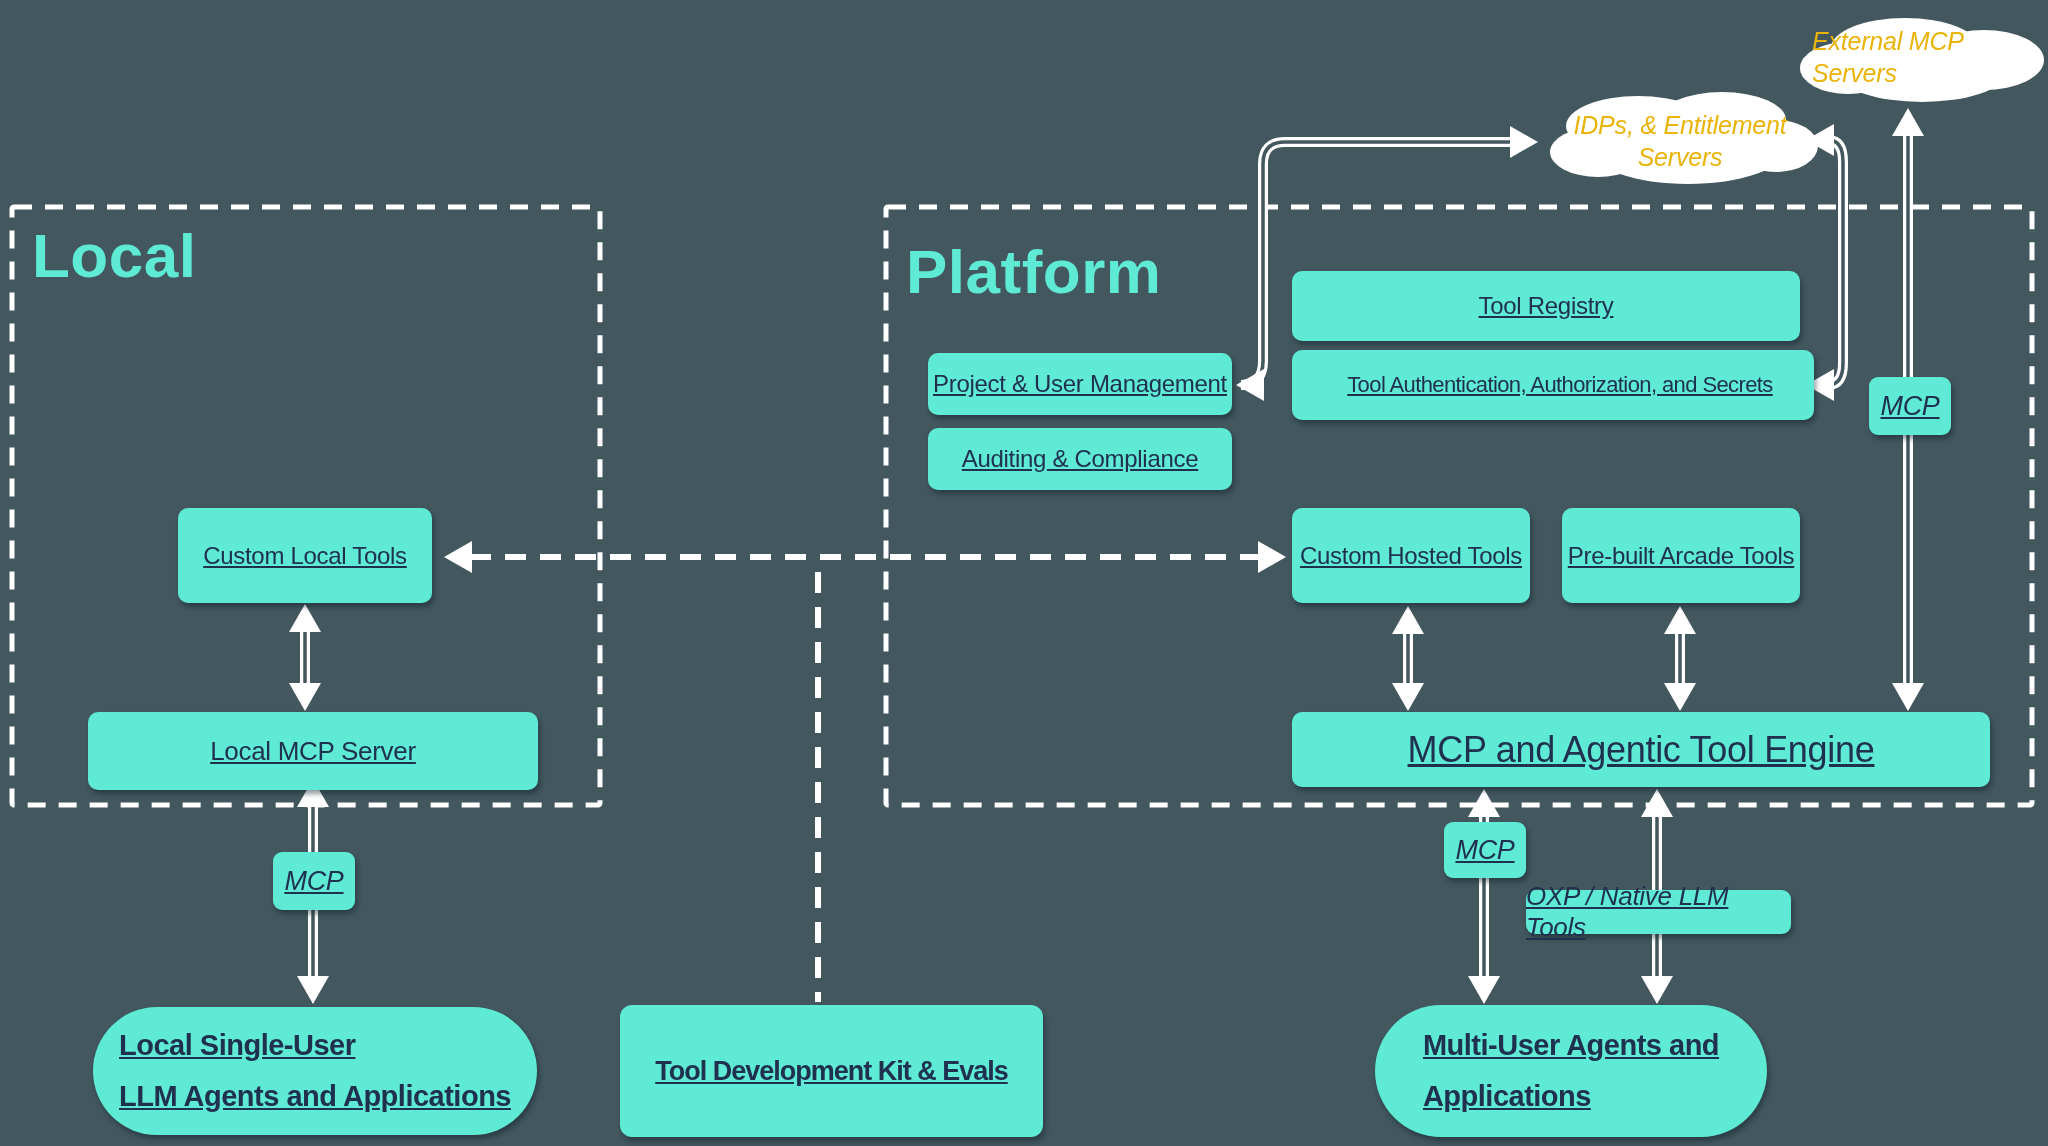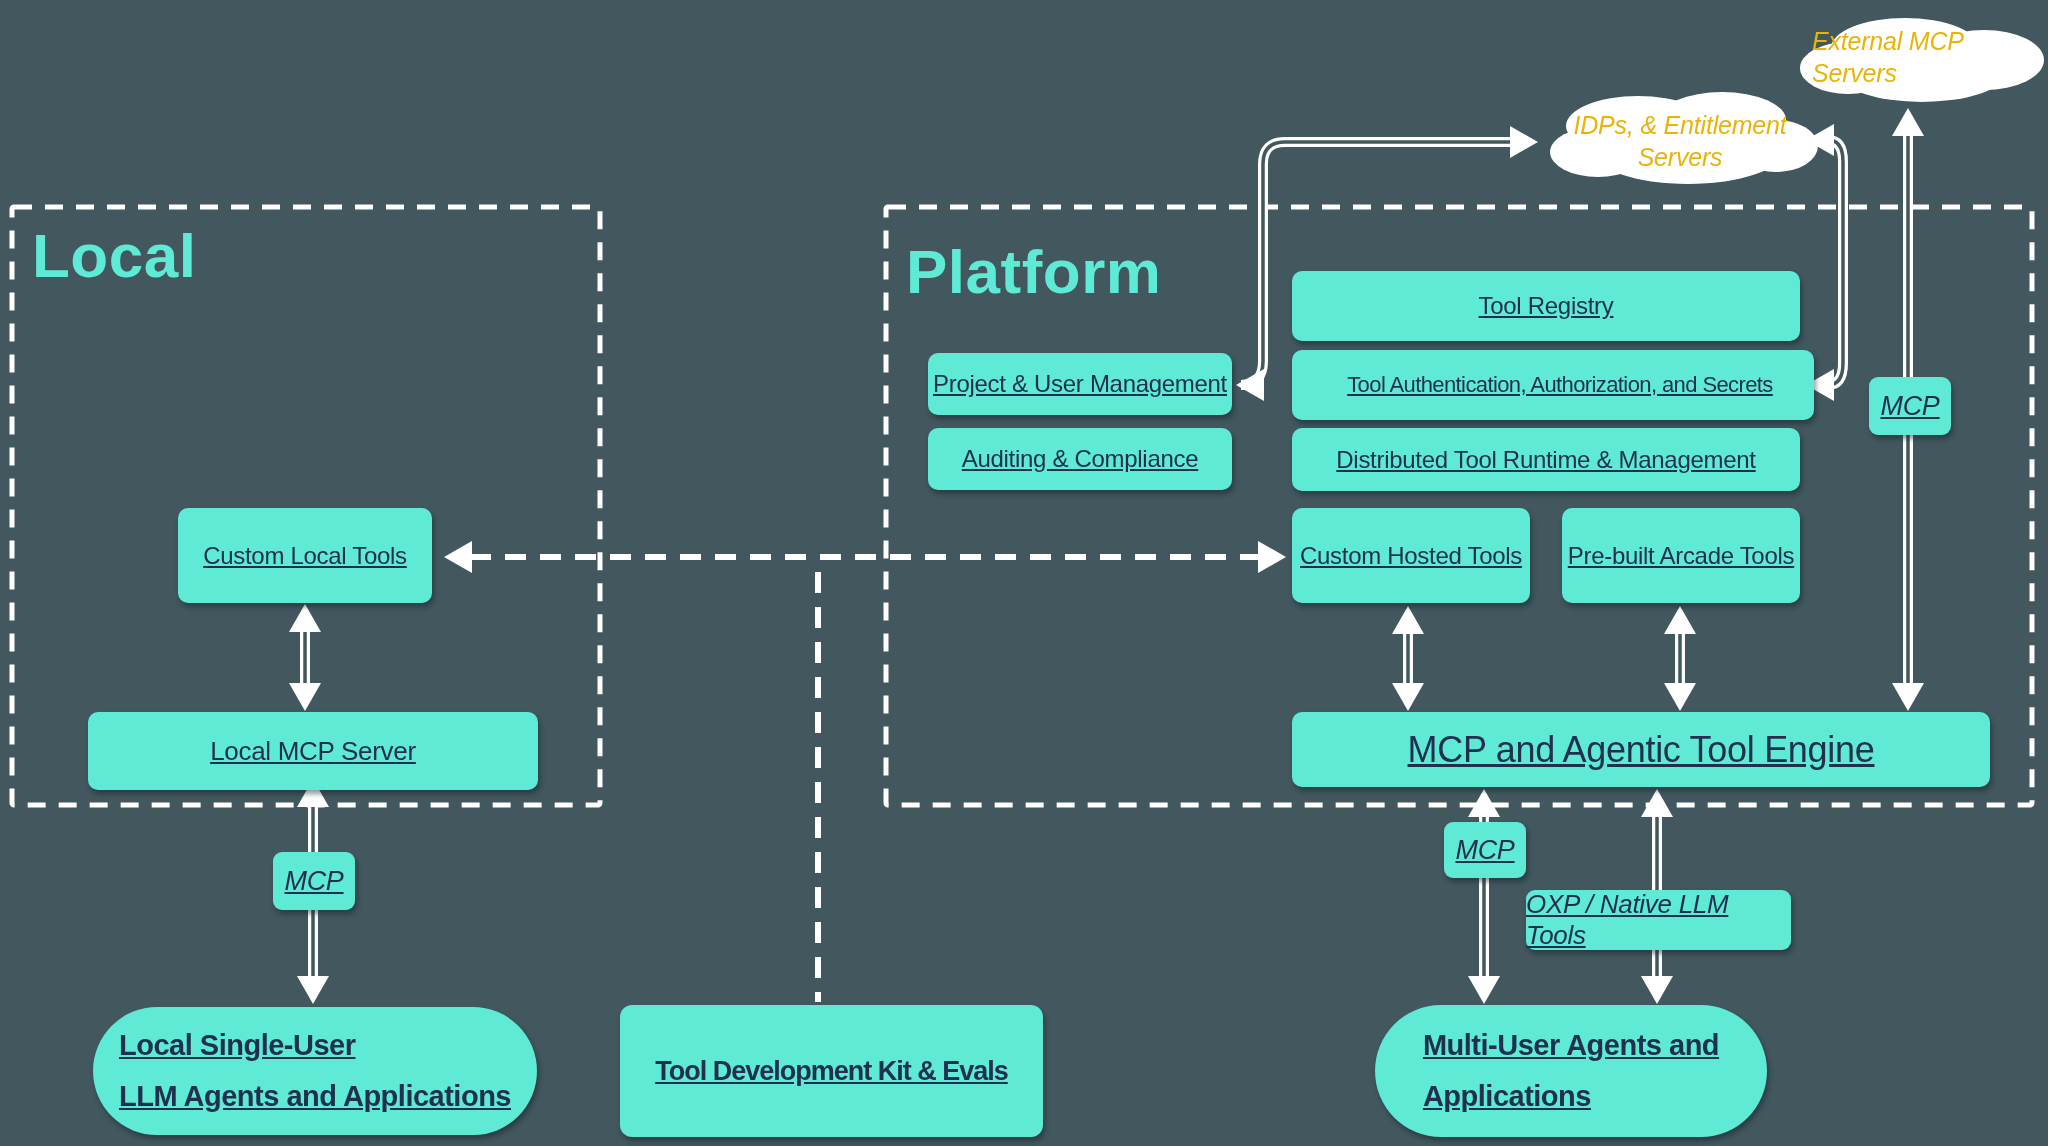--- a/index.html
+++ b/index.html
@@ -158,33 +158,32 @@
   <div class="node tdk-label" style="left:620px;top:1005px;width:423px;height:132px;border-radius:12px;">Tool Development Kit &amp; Evals</div>
 
   <div class="node" style="left:928px;top:353px;width:304px;height:62px;">Project &amp; User Management</div>
 
   <div class="node" style="left:928px;top:428px;width:304px;height:62px;">Auditing &amp; Compliance</div>
 
   <div class="node" style="left:1292px;top:271px;width:508px;height:70px;">Tool Registry</div>
 
   <div class="node small-label" style="left:1292px;top:350px;width:508px;height:70px;">Tool Authentication, Authorization, and Secrets</div>
 
-  <div class="node" style="left:1292px;top:428px;width:508px;height:63px;">Distributed Tool Runtime &amp; Management</div>
 
   <div class="node" style="left:1292px;top:508px;width:238px;height:95px;">Custom Hosted Tools</div>
 
   <div class="node" style="left:1562px;top:508px;width:238px;height:95px;">Pre-built Arcade Tools</div>
 
   <div class="node" style="left:1292px;top:712px;width:698px;height:75px;font-size:36px;">MCP and Agentic Tool Engine</div>
 
   <div class="node edge-label" style="left:1869px;top:377px;width:82px;height:58px;">MCP</div>
 
   <div class="node edge-label" style="left:1444px;top:822px;width:82px;height:56px;">MCP</div>
 
-  <div class="node edge-label" style="left:1526px;top:890px;width:265px;height:60px;font-size:26px;">OXP / Native LLM Tools</div>
+  <div class="node edge-label" style="left:1526px;top:890px;width:265px;height:44px;font-size:26px;">OXP / Native LLM Tools</div>
 
   <div class="node pill" style="left:1375px;top:1005px;width:392px;height:132px;">
     <div class="stack">
       <span>Multi-User Agents and</span>
       <span>Applications</span>
     </div>
   </div>
 
 </div>
 

